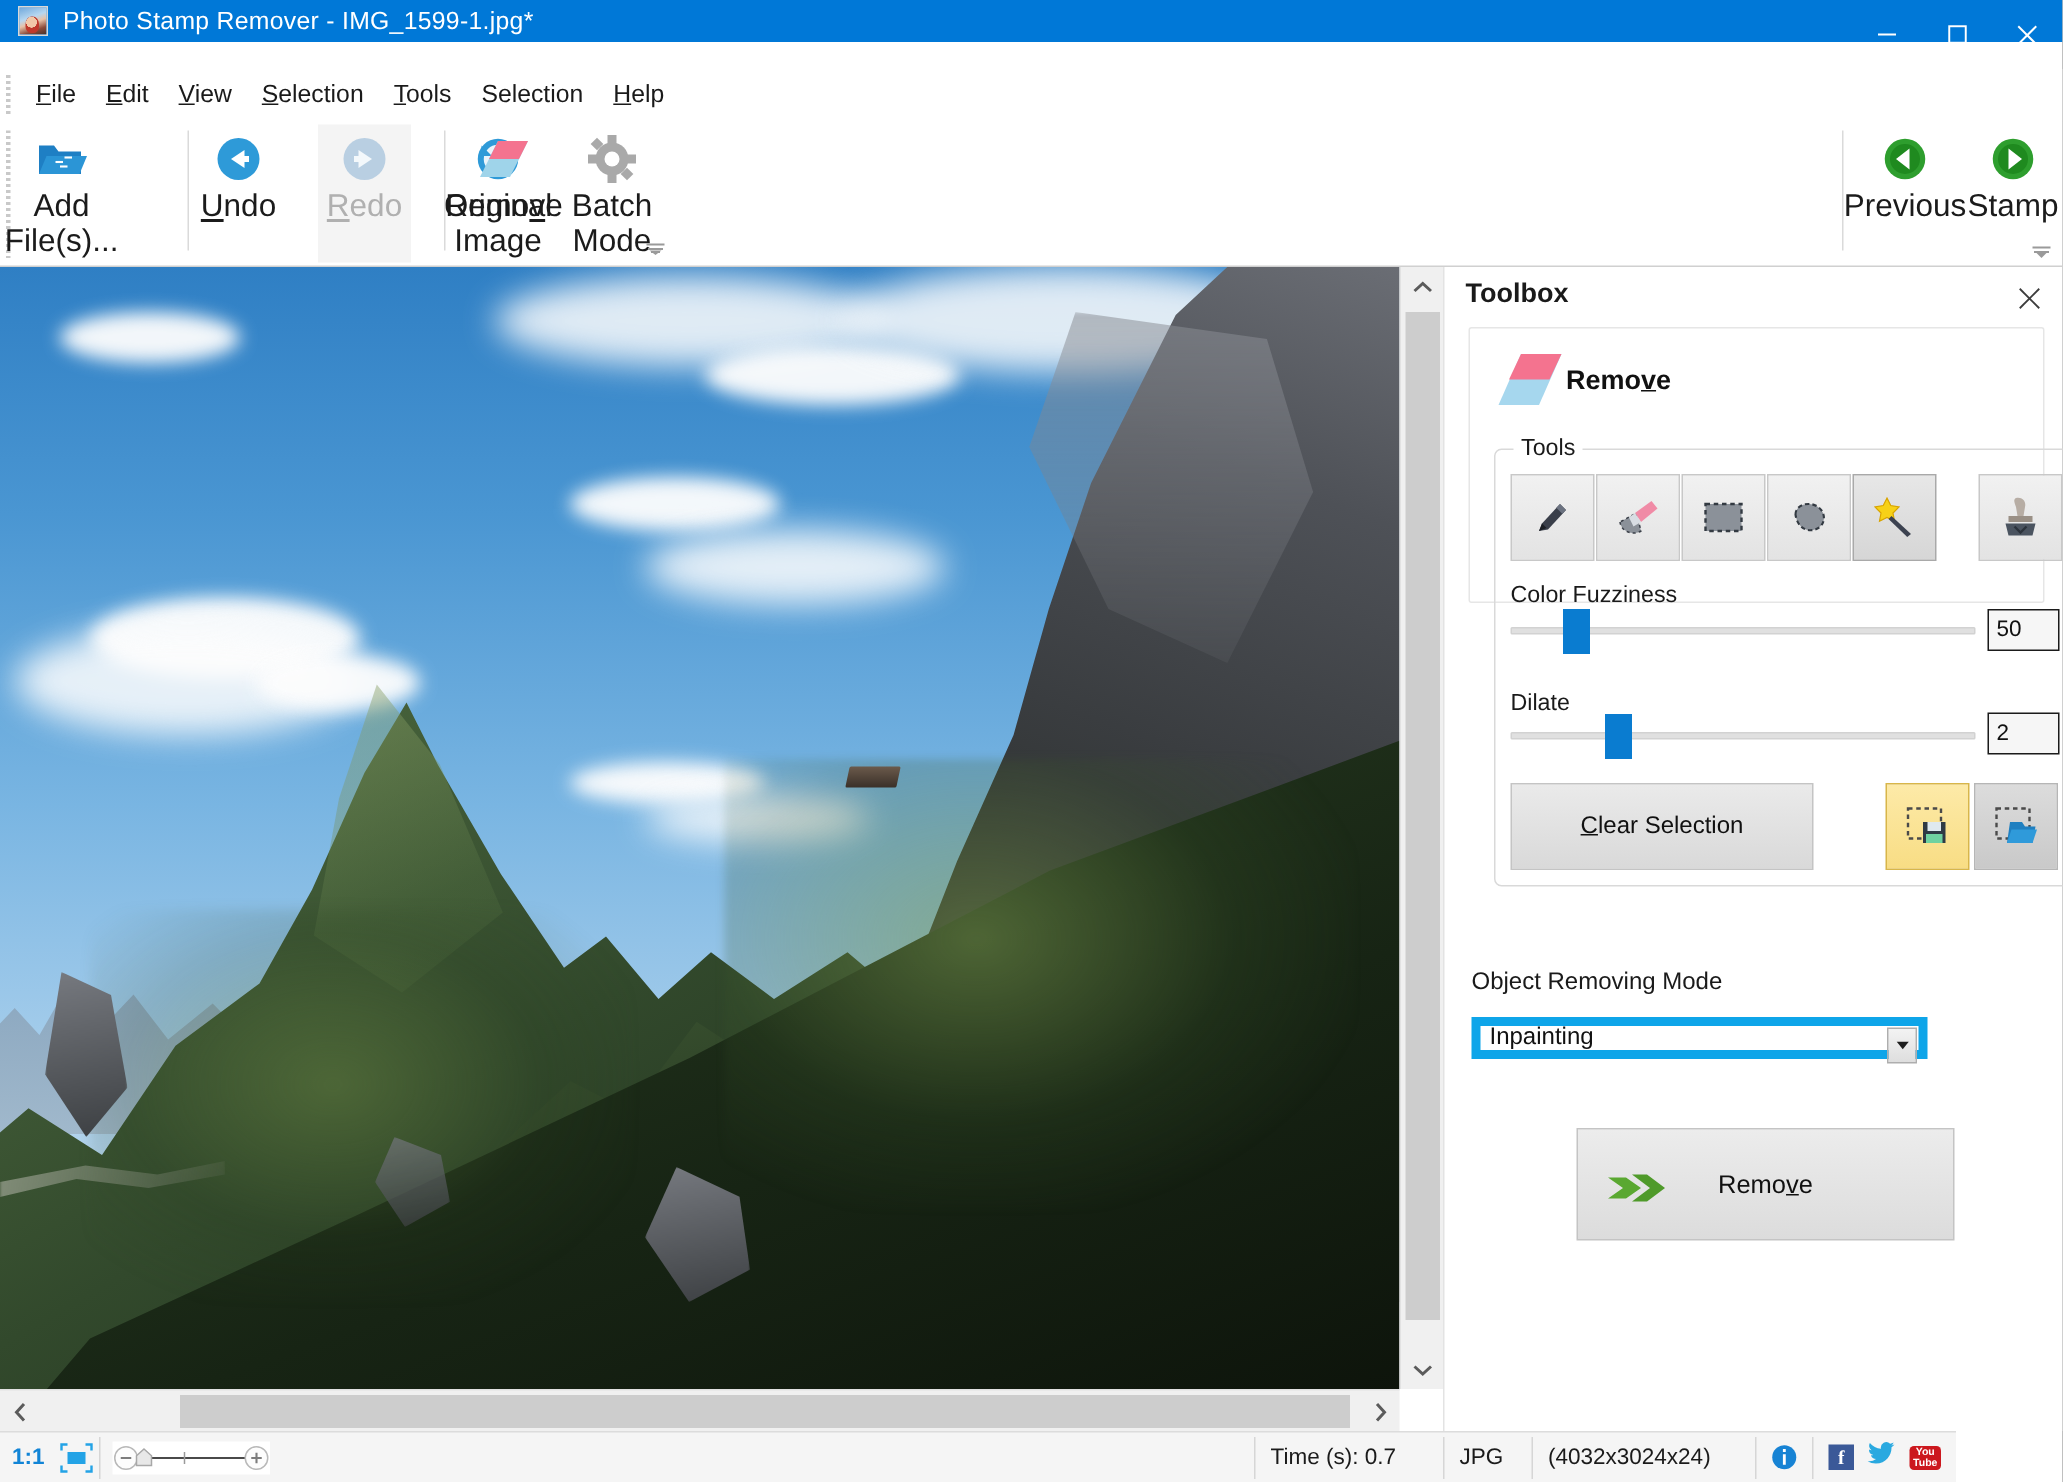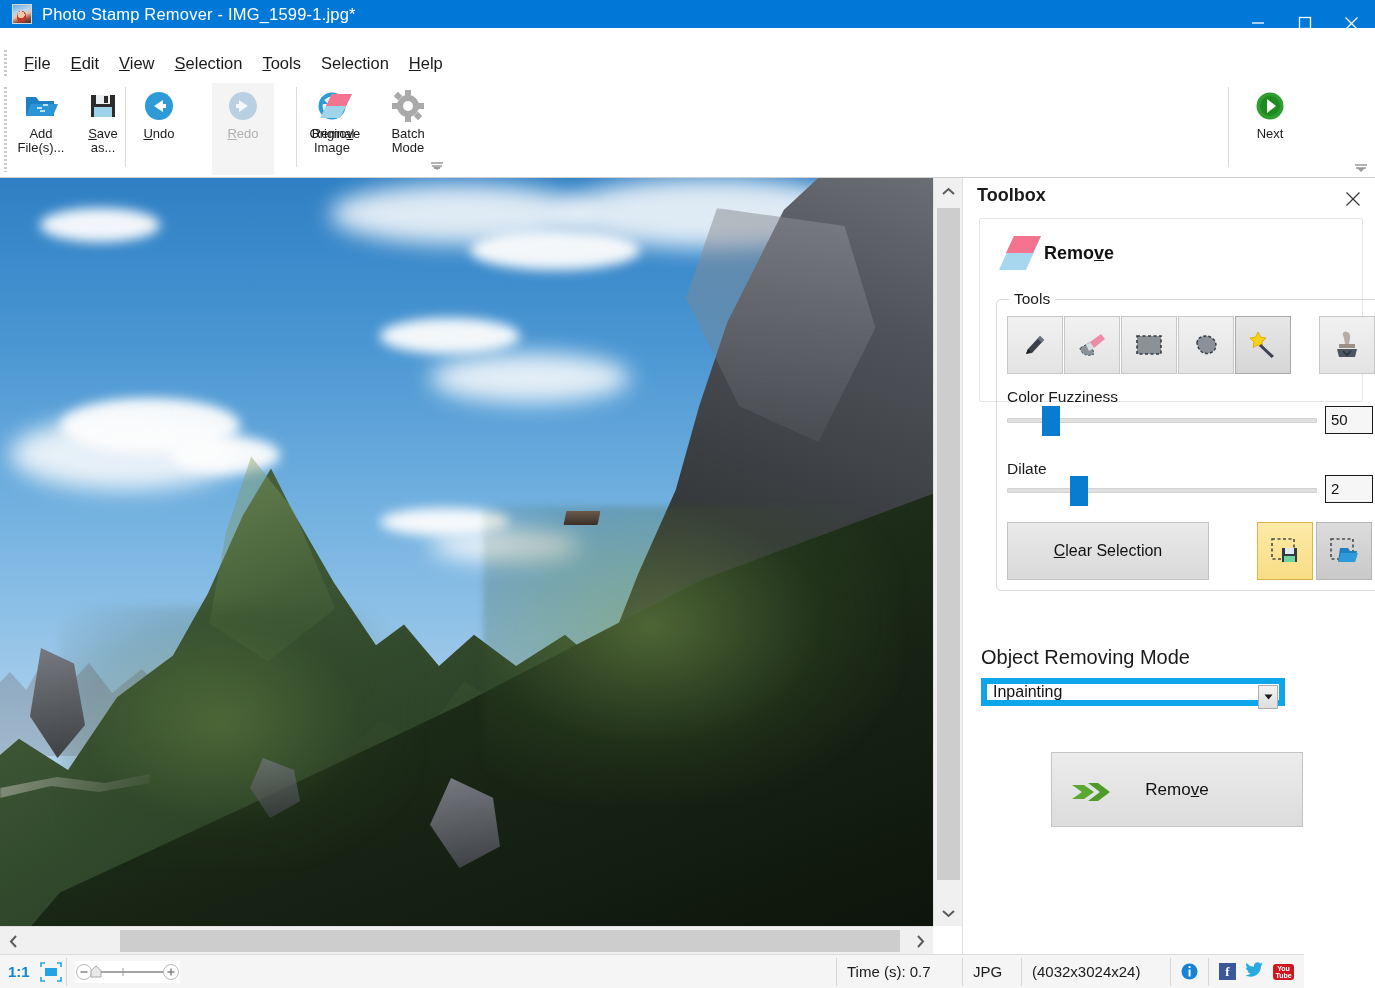--- a/index.html
+++ b/index.html
@@ -59,21 +59,21 @@
   .tb-group { position: absolute; top: 0; height: 96px; display: flex; align-items: flex-start; }
   .tb-btn {
     width: 62px; height: 92px; margin-top: 2px;
     display: flex; flex-direction: column; align-items: center; justify-content: flex-start;
     padding-top: 6px; cursor: default; position: relative;
   }
   .tb-btn.wide { width: 72px; }
   .tb-btn.hl { background: #f4f4f4; }
   .tb-ico { height: 34px; display:flex; align-items:center; justify-content:center; }
   .tb-lbl {
-    margin-top: 4px; font-size: 13px; color: #1b1b1b; line-height: 1.08;
+    margin-top: 4px; font-size: 21px; color: #1b1b1b; line-height: 1.08;
     text-align: center; white-space: pre-line;
   }
   .tb-btn.disabled .tb-lbl { color: #b0b0b0; }
   .tb-sep { width: 1px; height: 80px; background: #dadada; margin-top: 6px; align-self:flex-start; }
   .tb-expand {
     position: absolute; right: 6px; bottom: 6px; width: 14px; height: 14px;
     display:flex; align-items:center; justify-content:center;
   }
 
   
@@ -224,21 +224,21 @@
     position:absolute; left:260px; top:222px; width:56px; height:58px;
     background:linear-gradient(180deg,#fdeaa8,#f8dd84); border:1px solid #d8b64a;
     display:flex; align-items:center; justify-content:center;
   }
   .sel-load {
     position:absolute; left:319px; top:222px; width:56px; height:58px;
     background:linear-gradient(180deg,#dcdcdc,#c9c9c9); border:1px solid #b6b6b6;
     display:flex; align-items:center; justify-content:center;
   }
 
-  .orm-label { position:absolute; left:18px; top:468px; font-size:20px; color:#1a1a1a; }
+  .orm-label { position:absolute; left:18px; top:468px; font-size:16px; color:#1a1a1a; }
   .orm-select {
     position:absolute; left:18px; top:500px; width:304px; height:28px;
     border:6px solid #0ea5e9; background:#fff; display:flex; align-items:center;
   }
   .orm-value { font-size:16px; color:#111; padding-left:6px; }
   .orm-arrow {
     position:absolute; right:1px; top:1px; width:20px; height:24px;
     background:linear-gradient(180deg,#f3f3f3,#dedede); border:1px solid #aeaeae;
     display:flex; align-items:center; justify-content:center;
   }
@@ -316,31 +316,20 @@
             <g stroke="#ffffff" stroke-width="1.4">
               <line x1="13" y1="16" x2="18" y2="16"></line>
                 <line x1="16" y1="19" x2="21" y2="19"></line>
               <line x1="19" y1="13" x2="24" y2="13"></line>
             </g>
           </svg>
         </div>
         <div class="tb-lbl">Add
 File(s)...</div>
       </div>
-      <div class="tb-btn">
-        <div class="tb-ico">
-          <svg width="28" height="28" viewBox="0 0 28 28">
-            <rect x="2" y="3" width="24" height="22" fill="#2b2b2b"></rect>
-            <rect x="7" y="3" width="14" height="9" fill="#e8eef2"></rect>
-            <rect x="15" y="4" width="4" height="7" fill="#2b2b2b"></rect>
-            <rect x="5" y="15" width="18" height="10" fill="#9ed2ea"></rect>
-          </svg>
-        </div>
-        <div class="tb-lbl"><u>S</u>ave<br>as...</div>
-      </div>
     </div>
 
     <div class="tb-sep" style="position:absolute;left:125px;top:0;"></div>
 
     <div class="tb-group" style="left:128px;gap:22px;">
       <div class="tb-btn">
         <div class="tb-ico">
           <svg width="30" height="30" viewBox="0 0 30 30">
             <circle cx="15" cy="15" r="14" fill="#2e9ad8"></circle>
             <path d="M19 9 L10 15 L19 21 Z" fill="#ffffff"></path>
@@ -412,24 +401,34 @@
     </div>
 
     <div class="tb-sep" style="position:absolute;left:1228px;top:0;"></div>
 
     <div class="tb-group" style="left:1234px;">
       <div class="tb-btn wide">
         <div class="tb-ico">
           <svg width="30" height="30" viewBox="0 0 30 30">
             <circle cx="15" cy="15" r="13.5" fill="#2e9e2e"></circle>
             <circle cx="15" cy="15" r="10" fill="#1f8a1f"></circle>
+            <path d="M18 8 L9 15 L18 22 Z" fill="#ffffff"></path>
+          </svg>
+        </div>
+        <div class="tb-lbl">Previous</div>
+      </div>
+      <div class="tb-btn wide">
+        <div class="tb-ico">
+          <svg width="30" height="30" viewBox="0 0 30 30">
+            <circle cx="15" cy="15" r="13.5" fill="#2e9e2e"></circle>
+            <circle cx="15" cy="15" r="10" fill="#1f8a1f"></circle>
             <path d="M12 8 L21 15 L12 22 Z" fill="#ffffff"></path>
           </svg>
         </div>
-        <div class="tb-lbl">Next</div>
+        <div class="tb-lbl">Stamp</div>
       </div>
       <div class="tb-expand" style="left:120px;bottom:2px;">
         <svg width="14" height="10" viewBox="0 0 14 10">
             <path d="M1 2 L13 2 M2 5 L12 5" stroke="#9a9a9a" stroke-width="1.4" fill="none"></path>
             <path d="M3 5 L7 9 L11 5" fill="#9a9a9a"></path>
           </svg>
       </div>
     </div>
   </div>
 

